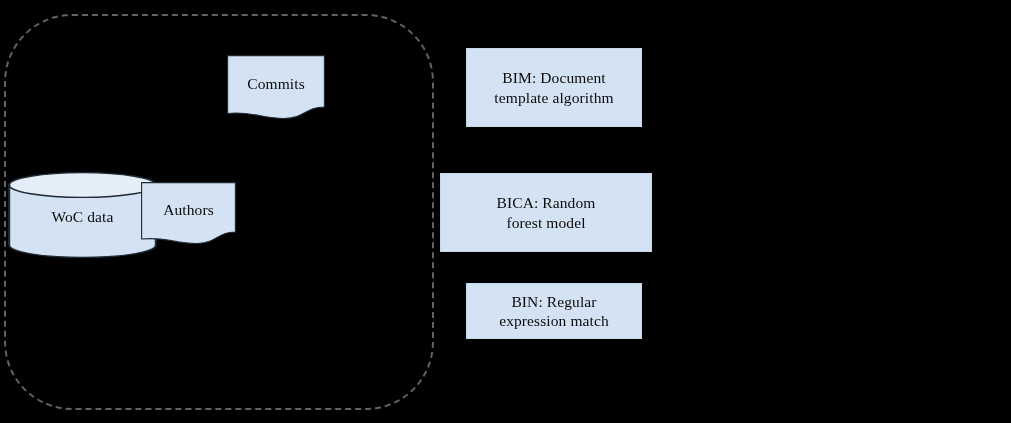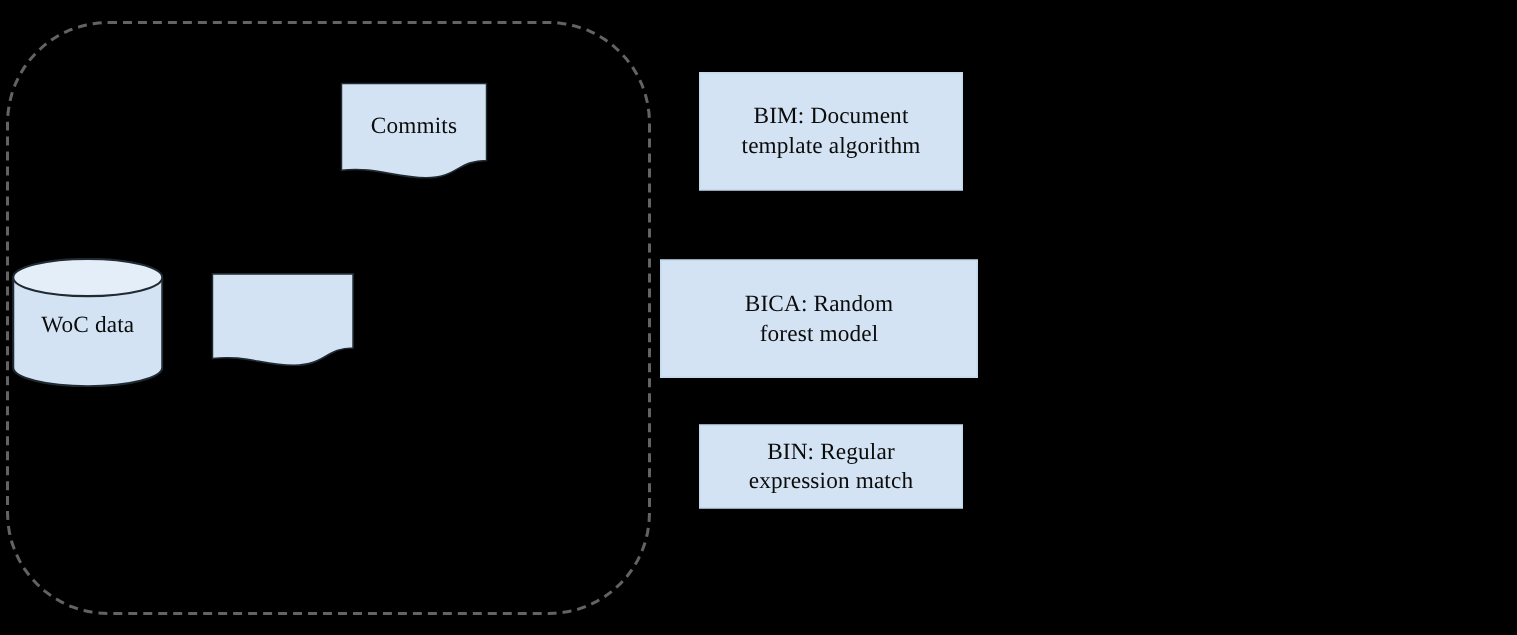--- a/index.html
+++ b/index.html
@@ -75,20 +75,21 @@
   }
   .doc-shape .shape-label {
     position: absolute;
     top: 50%;
     transform: translateY(-70%);
   }
 
   
   .cylinder-shape {
     position: absolute;
+    padding-left: 48px;
   }
   .cylinder-shape svg {
     position: absolute;
     left: 0;
     top: 0;
     width: 100%;
     height: 100%;
     display: block;
   }
   .cylinder-shape .shape-label {
@@ -116,20 +117,21 @@
     <svg viewBox="0 0 98 66" preserveAspectRatio="none">
       <path d="M0.6,0.6 L97.4,0.6 L97.4,52 C78,52 78,63.5 57,63.5 C36,63.5 24,56 0.6,58.5 Z" fill="#d3e3f3" stroke="#1f2a33" stroke-width="1.1"></path>
     </svg>
     <div class="shape-label">Commits</div>
   </div>
 
   <div class="doc-shape" style="left:141px; top:182px; width:95px; height:64px;">
     <svg viewBox="0 0 95 64" preserveAspectRatio="none">
       <path d="M0.6,0.6 L94.4,0.6 L94.4,50 C76,50 76,61.5 55,61.5 C34,61.5 23,54.5 0.6,57 Z" fill="#d3e3f3" stroke="#1f2a33" stroke-width="1.1"></path>
     </svg>
+    <div class="shape-label">Authors</div>
   </div>
 
   <div class="process-box" style="left:466px; top:48px; width:176px; height:79px;">
     <div class="shape-label">BIM: Document
 template algorithm</div>
   </div>
 
   <div class="process-box" style="left:440px; top:173px; width:212px; height:79px;">
     <div class="shape-label">BICA: Random
 forest model</div>

